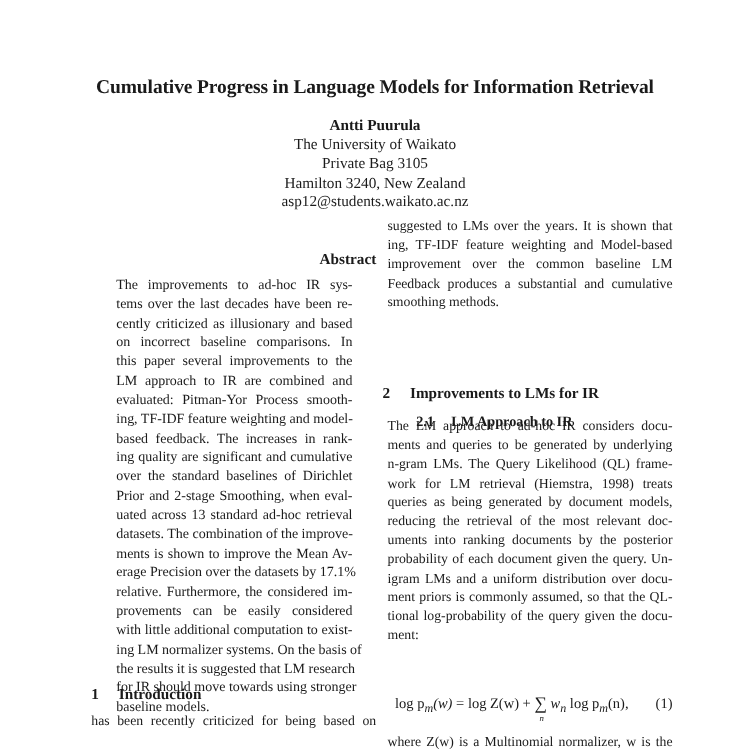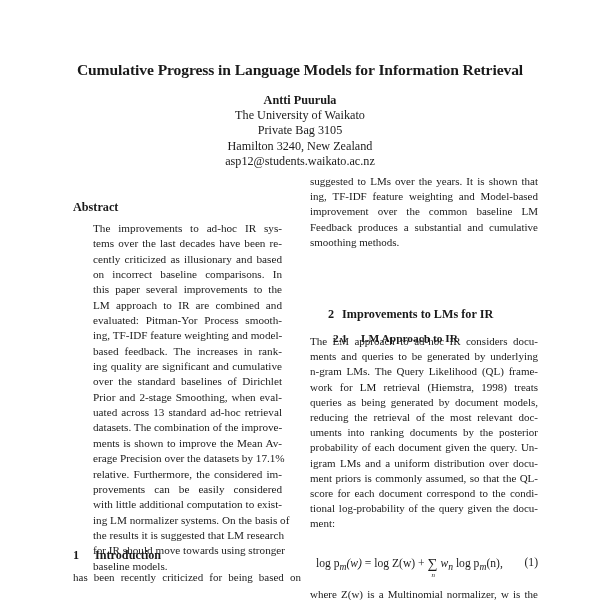--- a/index.html
+++ b/index.html
@@ -1,21 +1,21 @@
 <!DOCTYPE html>
 <html><head>
 <meta charset="utf-8">
 <style>
   * { margin: 0; padding: 0; box-sizing: border-box; }
   html, body { width: 600px; height: 600px; overflow: hidden; background: #ffffff; }
   body { font-family: "Liberation Serif", "DejaVu Serif", serif; color: #1a1a1a; position: relative; }
   .title { position: absolute; top: 61px; left: 0; width: 600px; text-align: center; font-weight: bold; font-size: 15.6px; letter-spacing: -0.1px; }
   .authors { position: absolute; top: 93px; left: 0; width: 600px; text-align: center; font-size: 12.2px; line-height: 15.2px; }
   .authors .name { font-weight: bold; }
-  .abstract-head { position: absolute; top: 200px; left: 73px; width: 228px; text-align: left; font-weight: bold; font-size: 12.2px; }
+  .abstract-head { position: absolute; top: 200px; left: 73px; width: 228px; text-align: right; font-weight: bold; font-size: 12.2px; }
   .abstract { position: absolute; top: 221px; left: 93px; width: 189px; font-size: 11.2px; line-height: 15.35px; text-align: justify; }
   .line { display: block; white-space: nowrap; text-align: justify; text-align-last: justify; height: 15.35px; }
   .line.last { text-align-last: left; }
   .sec-head { position: absolute; font-weight: bold; font-size: 12.2px; white-space: nowrap; }
   .sec-head .num { display: inline-block; width: 22px; }
   .subsec-head { position: absolute; font-weight: bold; font-size: 11.4px; white-space: nowrap; }
   .subsec-head .num { display: inline-block; width: 28px; }
   .para { position: absolute; width: 228px; font-size: 11px; }
   .para .line { height: 15.2px; }
   .equation { position: absolute; top: 556px; left: 316px; width: 222px; font-size: 11.6px; white-space: nowrap; font-style: normal; }
@@ -74,40 +74,39 @@
   </div>
 
   <div class="para" style="top:175px; left:310px;">
     <span class="line">suggested to LMs over the years.  It is shown that</span>
     <span class="line">ing, TF-IDF feature weighting and Model-based</span>
     <span class="line">improvement over the common baseline LM</span>
     <span class="line">Feedback produces a substantial and cumulative</span>
     <span class="line last">smoothing methods.</span>
   </div>
 
-  <div class="sec-head" style="top:307px; left:320px;text-align:center;">
+  <div class="sec-head" style="top:307px; left:306px;">
     <span class="num">2</span><span>Improvements to LMs for IR</span>
   </div>
 
   <div class="subsec-head" style="top:332px; left:310px;margin-left:23px;">
     <span class="num">2.1</span><span>LM Approach to IR</span>
   </div>
 
   <div class="para" style="top:335px; left:310px;">
     <span class="line">The LM approach to ad-hoc IR considers docu-</span>
     <span class="line">ments and queries to be generated by underlying</span>
     <span class="line">n-gram LMs. The Query Likelihood (QL) frame-</span>
     <span class="line">work for LM retrieval (Hiemstra, 1998) treats</span>
     <span class="line">queries as being generated by document models,</span>
     <span class="line">reducing the retrieval of the most relevant doc-</span>
     <span class="line">uments into ranking documents by the posterior</span>
     <span class="line">probability of each document given the query. Un-</span>
     <span class="line">igram LMs and a uniform distribution over docu-</span>
     <span class="line">ment priors is commonly assumed, so that the QL-</span>
-    <span class="line">score for each document correspond to the condi-</span>
     <span class="line">tional log-probability of the query given the docu-</span>
     <span class="line last">ment:</span>
   </div>
 
   <div class="equation">
     <span>log p</span><sub><i>m</i></sub><i>(w)</i><span> = log Z(w) + </span><span class="sum"><span>∑</span><span class="sum-sub">n</span></span><i> w</i><sub><i>n</i></sub><span> log p</span><sub><i>m</i></sub><span>(n),</span>
     <span class="eqnum">(1)</span>
   </div>
 
   <div class="para" style="top:588px; left:310px;">

